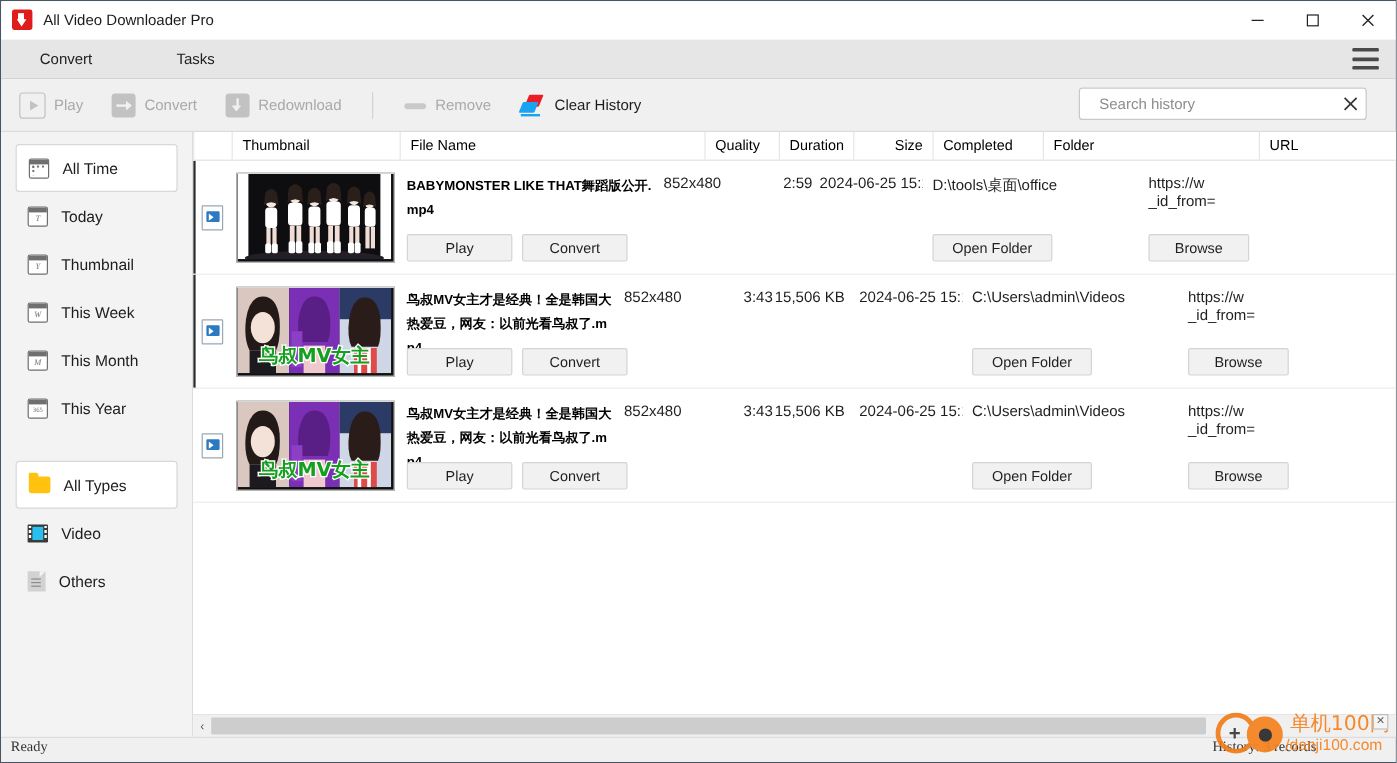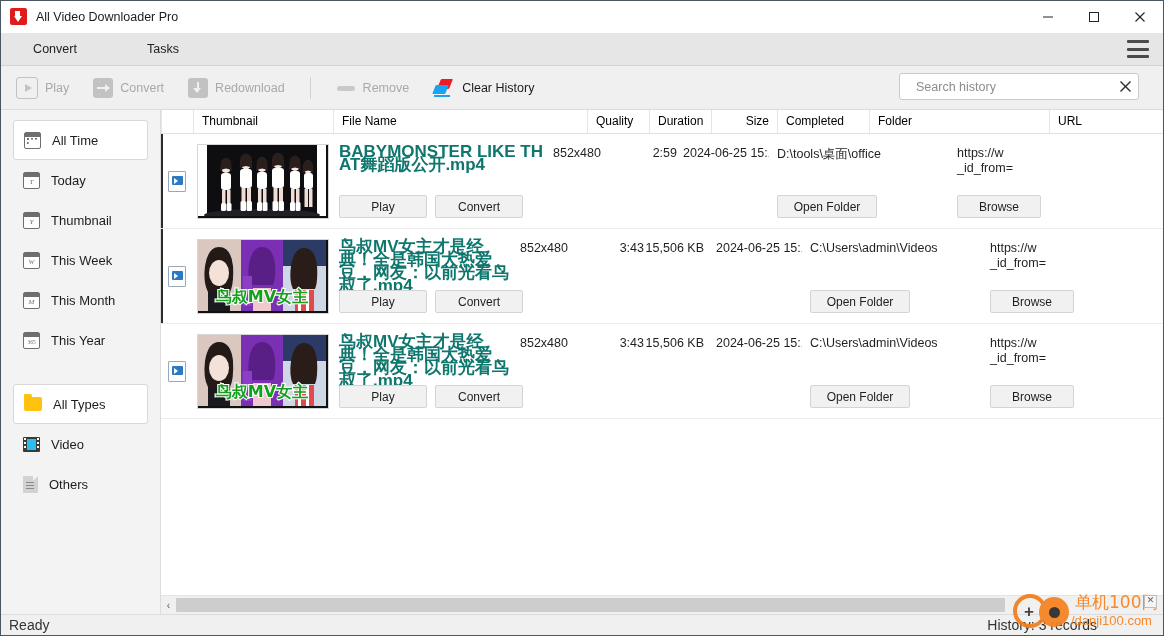--- a/index.html
+++ b/index.html
@@ -94,37 +94,37 @@
   .row{height:95px;border-bottom:1px solid #ececec;display:flex;position:relative;box-sizing:border-box;}
   .row .sel-bar{position:absolute;left:0;top:0;bottom:0;width:2px;background:#2b2b2b;}
   .c{box-sizing:border-box;position:relative;height:95px;}
   .c-badge{width:32px;display:flex;align-items:center;justify-content:center;}
   .badge{width:16px;height:19px;background:#fdfdfd;border:1px solid #9aa7b4;border-radius:1px;position:relative;}
   .badge .tag{position:absolute;left:2.5px;top:4px;width:11px;height:9px;background:#2b79c2;border-radius:1px;}
   .badge .tag:after{content:"";position:absolute;left:2px;top:2px;border-left:4px solid #fff;border-top:3px solid transparent;border-bottom:3px solid transparent;}
   .c-thumb{width:140px;display:flex;align-items:center;justify-content:center;}
   .thumb{width:130px;height:73px;border:1px solid #d6d6d6;background:#111;position:relative;overflow:hidden;}
   .c-name{flex:1;min-width:0;padding:11px 8px 0 6px;}
-  .fname{font-weight:bold;font-size:17px;color:#0f766e;line-height:13px;word-break:break-all;}
+  .fname{font-weight:bold;font-size:11px;color:#000000;line-height:20px;word-break:break-all;}
   .rowbtns{position:absolute;bottom:11px;left:6px;display:flex;gap:8px;}
   .btn{height:21px;min-width:62px;padding:0 12px;background:#f1f1f1;border:1px solid #d4d4d4;border-radius:2px;font-size:12px;color:#1f1f1f;font-family:inherit;display:flex;align-items:center;justify-content:center;cursor:default;}
   .cell-txt{padding-top:12px;font-size:12.5px;color:#1f1f1f;white-space:nowrap;overflow:hidden;}
   .cell-txt.r{text-align:right;}
   .url-txt{padding-top:12px;font-size:12.5px;color:#1f1f1f;line-height:15px;word-break:break-all;}
   .folder-btn-wrap{position:absolute;bottom:11px;left:8px;}
   .browse-btn-wrap{position:absolute;bottom:11px;left:8px;}
 
   
   .hscroll{height:18px;min-height:18px;background:#f0f0f0;display:flex;align-items:center;border-top:1px solid #e4e4e4;}
   .hs-arrow{width:15px;height:18px;display:flex;align-items:center;justify-content:center;color:#555;font-size:10px;cursor:pointer;}
   .hs-track{flex:1;height:18px;background:#f0f0f0;position:relative;}
   .hs-thumb{position:absolute;left:0;top:2px;height:14px;width:84%;background:#cdcdcd;border-radius:1px;cursor:pointer;}
 
   
-  .statusbar{height:20px;min-height:20px;background:#f0f0f0;border-top:1px solid #dcdcdc;display:flex;align-items:center;font-size:14px;color:#333;position:relative;}
+  .statusbar{height:20px;min-height:20px;background:#f0f0f0;border-top:1px solid #dcdcdc;display:flex;align-items:flex-start;font-size:12px;color:#333;position:relative;font-family:Liberation Serif, serif;}
   .st-left{padding-left:8px;}
   .st-mid{position:absolute;left:0;right:0;text-align:center;}
   .st-right{position:absolute;right:66px;}
 
   
   .watermark{position:absolute;right:4px;bottom:0px;width:156px;height:46px;pointer-events:none;opacity:.93;}
   .wm-ring{position:absolute;left:10px;top:5px;width:34px;height:34px;border:4px solid #f07d1a;border-radius:50%;box-sizing:border-box;}
   .wm-plus{position:absolute;left:21px;top:18px;color:#3a3a3a;font-size:17px;line-height:10px;font-weight:bold;}
   .wm-dot{position:absolute;left:36px;top:8px;width:30px;height:30px;border-radius:50%;background:#f5821f;display:flex;align-items:center;justify-content:center;}
   .wm-dot:after{content:"";width:11px;height:11px;border-radius:50%;background:#2b2b2b;}

